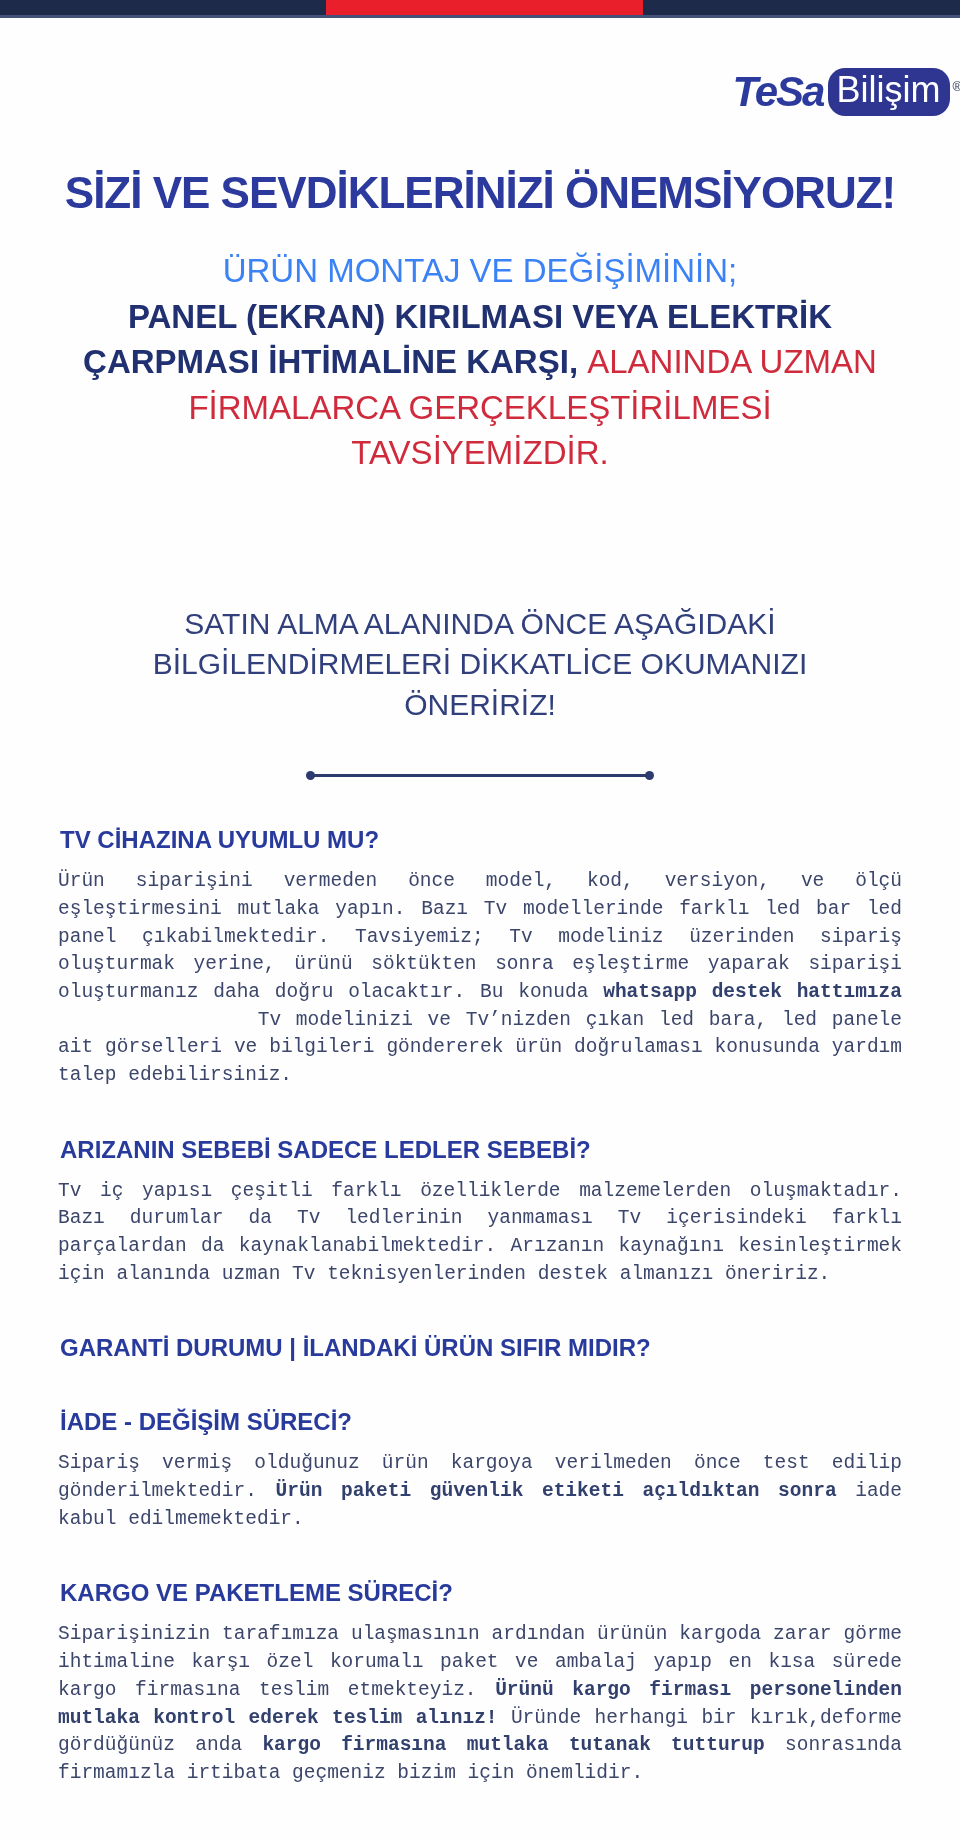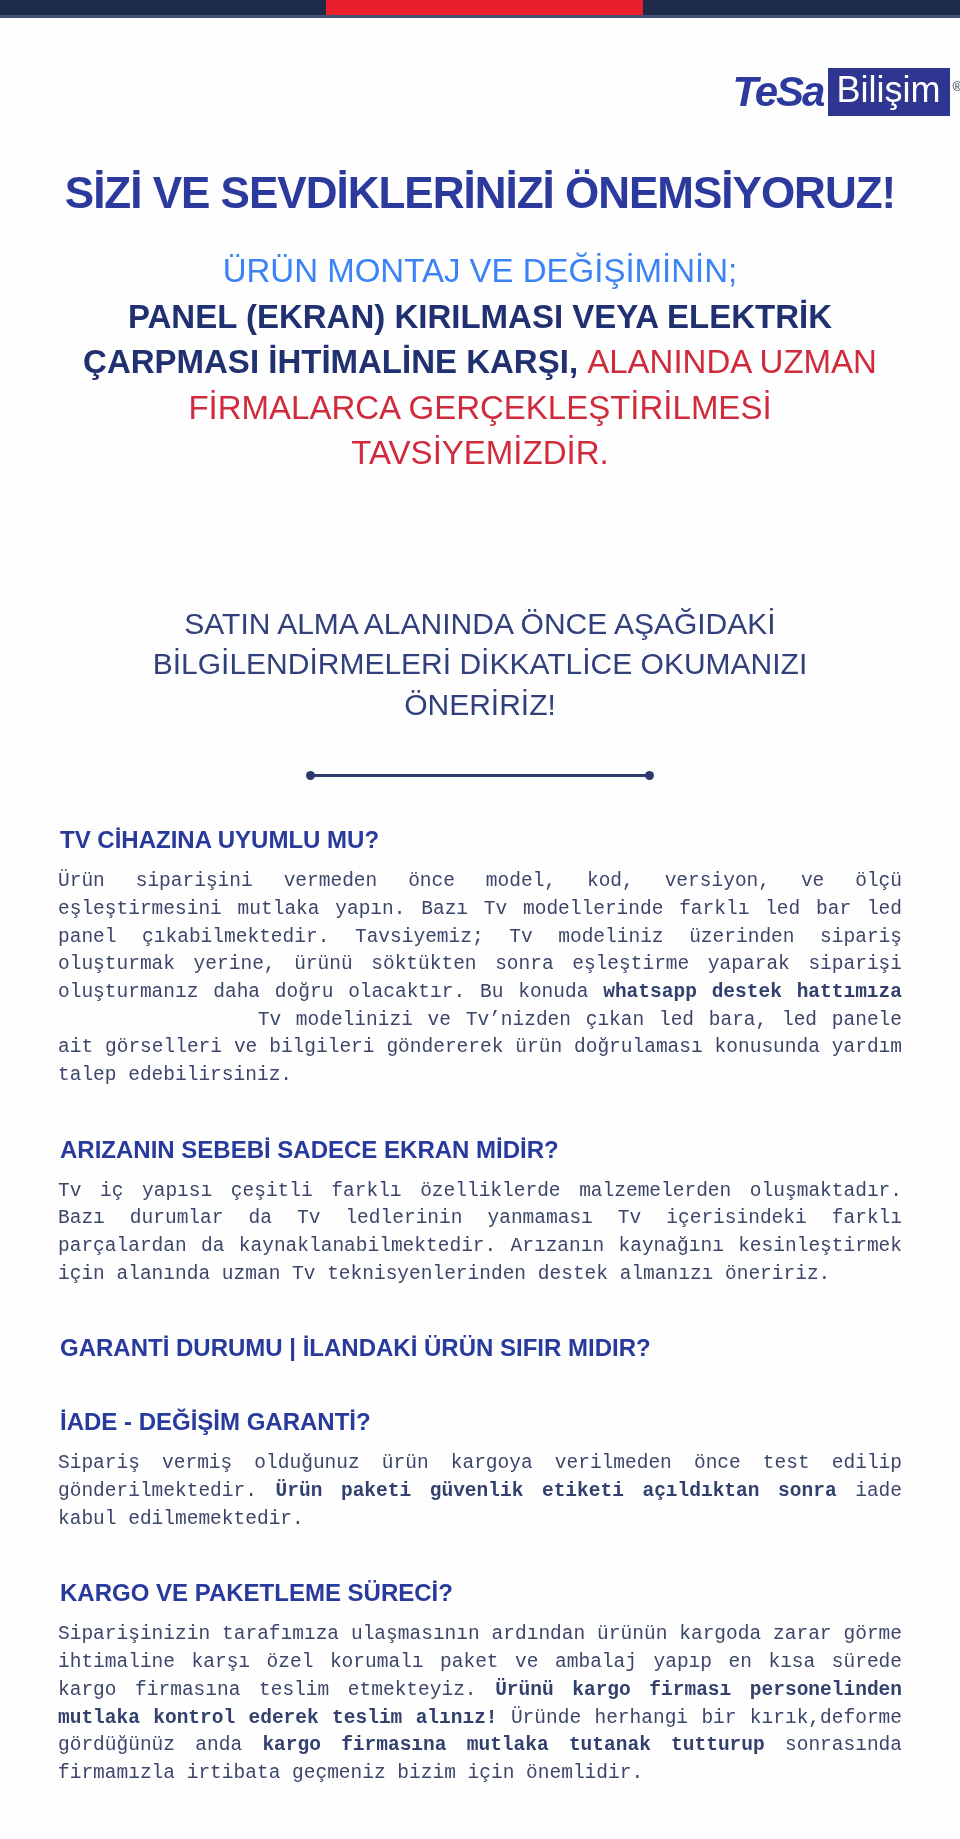--- a/index.html
+++ b/index.html
@@ -21,21 +21,21 @@
   .topbar-edge { height: 3px; width: 100%; background: #44527b; }
 
   
   .logo-row { display: flex; justify-content: flex-end; align-items: center; margin-top: 50px; }
   .logo-tesa {
     font-size: 42px; font-weight: bold; font-style: italic;
     color: #2c3a9d; letter-spacing: -2px; padding-right: 5px;
   }
   .logo-box {
     background: #2e3692; color: #ffffff; font-size: 36px; font-weight: 400;
-    padding: 4px 10px 8px 8px; line-height: 1; position: relative;
+    padding: 4px 10px 8px 8px; line-height: 1; position: relative; border-radius: 17px;
   }
   .logo-reg { font-size: 13px; color: #1e2a49; vertical-align: top; position: relative; top: -6px; left: 2px; }
 
   
   .h1 {
     margin: 52px 30px 0; text-align: center;
     font-size: 44px; font-weight: bold; letter-spacing: -1px;
     color: #2b3a9c;
   }
 
@@ -108,24 +108,24 @@
 
   <div class="divider">
     <span class="dot left"></span>
     <span class="line"></span>
     <span class="dot right"></span>
   </div>
 
   <div id="sections">
       <h2 class="section-heading">TV CİHAZINA UYUMLU MU?</h2>
       <p class="para"><span class="run-normal">Ürün siparişini vermeden önce model, kod, versiyon, ve ölçü eşleştirmesini mutlaka yapın. Bazı Tv modellerinde farklı led bar  led panel çıkabilmektedir.  Tavsiyemiz; Tv modeliniz üzerinden sipariş oluşturmak yerine, ürünü söktükten sonra eşleştirme yaparak siparişi oluşturmanız daha doğru olacaktır. Bu konuda </span><span class="run-bold">whatsapp destek hattımıza</span><span class="run-gap"></span><span class="run-normal"> Tv modelinizi ve Tv’nizden çıkan led bara, led panele ait görselleri ve bilgileri göndererek ürün doğrulaması konusunda yardım talep edebilirsiniz.</span></p>
-      <h2 class="section-heading">ARIZANIN SEBEBİ SADECE EKRAN MİDİR?</h2>
+      <h2 class="section-heading">ARIZANIN SEBEBİ SADECE LEDLER SEBEBİ?</h2>
       <p class="para"><span class="run-normal">Tv iç yapısı çeşitli farklı özelliklerde malzemelerden oluşmaktadır. Bazı durumlar da Tv ledlerinin yanmaması Tv içerisindeki farklı parçalardan da kaynaklanabilmektedir. Arızanın kaynağını kesinleştirmek için alanında uzman Tv teknisyenlerinden destek almanızı öneririz.</span></p>
       <h2 class="section-heading">GARANTİ DURUMU | İLANDAKİ ÜRÜN SIFIR MIDIR?</h2>
-      <h2 class="section-heading">İADE - DEĞİŞİM GARANTİ?</h2>
+      <h2 class="section-heading">İADE - DEĞİŞİM SÜRECİ?</h2>
       <p class="para"><span class="run-normal">Sipariş vermiş olduğunuz ürün kargoya verilmeden önce test edilip gönderilmektedir. </span><span class="run-bold">Ürün paketi güvenlik etiketi açıldıktan sonra</span><span class="run-normal"> iade kabul edilmemektedir.</span></p>
       <h2 class="section-heading">KARGO VE PAKETLEME SÜRECİ?</h2>
       <p class="para"><span class="run-normal">Siparişinizin tarafımıza ulaşmasının ardından ürünün kargoda zarar görme ihtimaline karşı özel korumalı paket ve ambalaj yapıp en kısa sürede kargo firmasına teslim etmekteyiz. </span><span class="run-bold">Ürünü kargo firması personelinden mutlaka kontrol ederek teslim alınız!</span><span class="run-normal"> Üründe herhangi bir kırık,deforme gördüğünüz anda </span><span class="run-bold">kargo firmasına mutlaka tutanak tutturup</span><span class="run-normal"> sonrasında firmamızla irtibata geçmeniz bizim için önemlidir.</span></p>
     </div>
 
   <div class="divider bottom">
     <span class="dot left"></span>
     <span class="line"></span>
     <span class="dot right"></span>
   </div>

